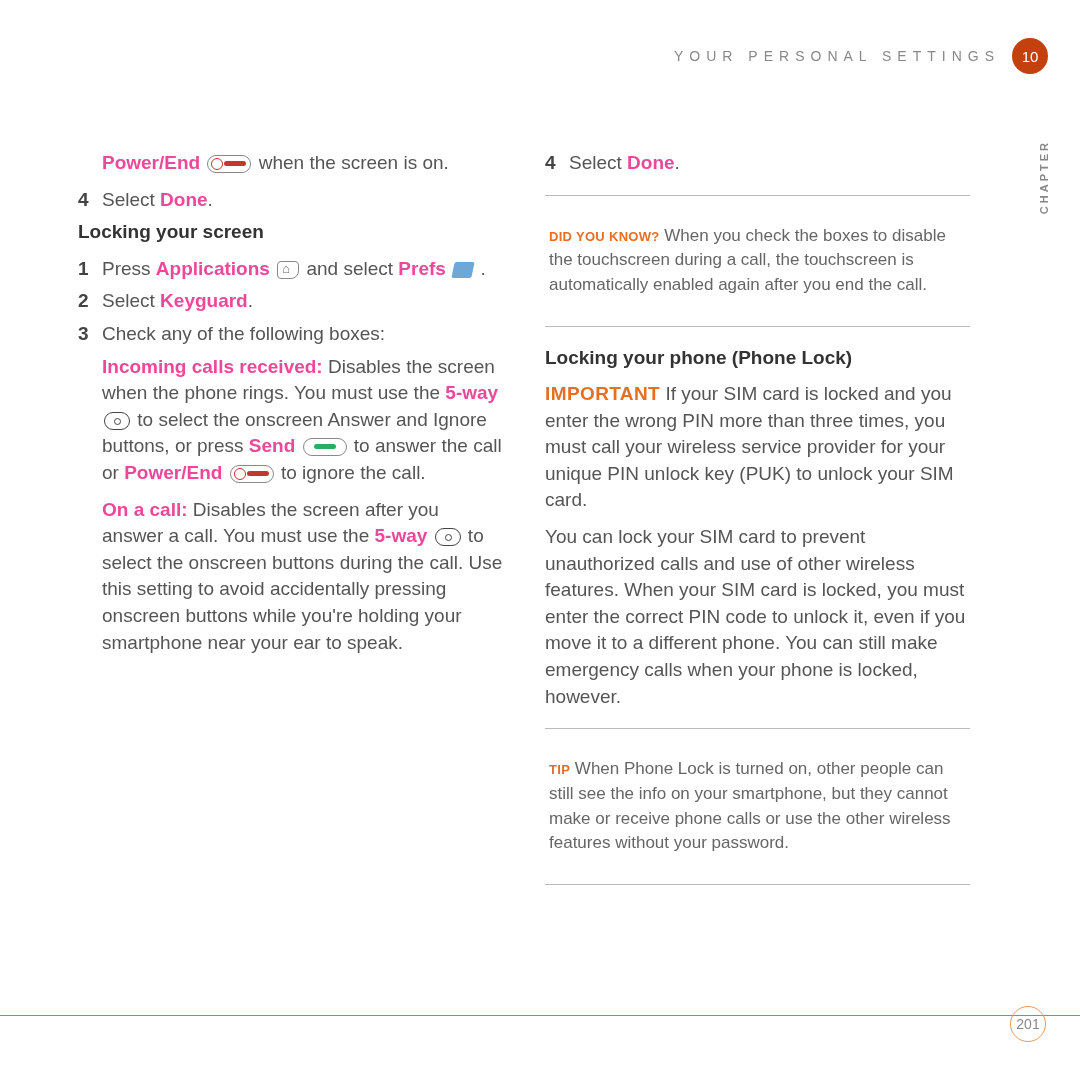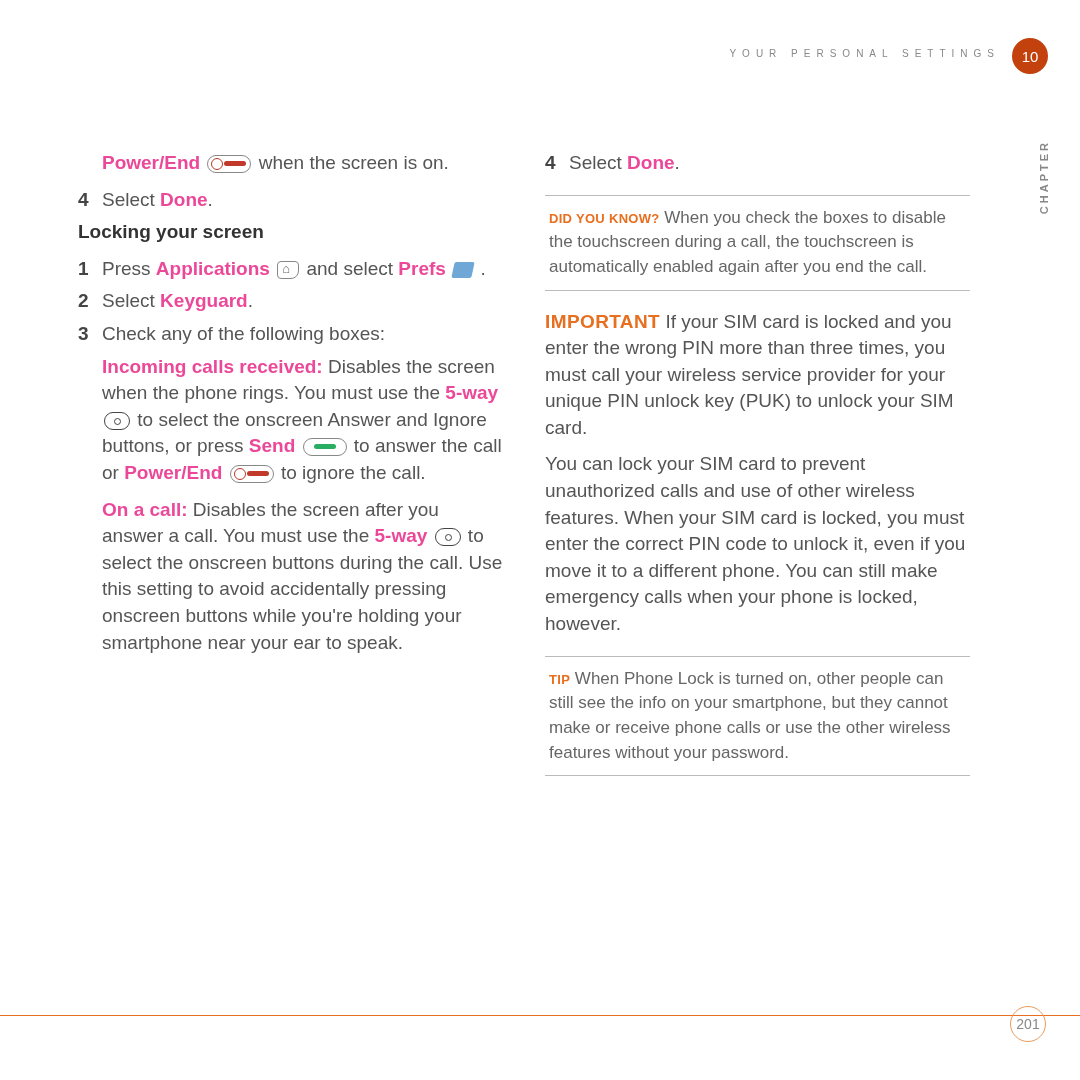--- a/index.html
+++ b/index.html
@@ -10,21 +10,21 @@
     font-family: Arial, Helvetica, sans-serif;
     color: #555;
     position: relative;
     overflow: hidden;
   }
   .header-text {
     position: absolute;
     top: 48px;
     right: 80px;
     letter-spacing: 6px;
-    font-size: 10px;
+    font-size: 14px;
     color: #888;
   }
   .chapter-badge {
     position: absolute;
     top: 38px;
     right: 32px;
     width: 36px;
     height: 36px;
     border-radius: 50%;
     background: #c2410c;
@@ -130,21 +130,21 @@
   }
   .icon-5way::before {
     content: "";
     position: absolute; left: 9px; top: 5px;
     width: 5px; height: 5px;
     border: 1.5px solid #444; border-radius: 50%;
   }
   .callout-box {
     border-top: 1px solid #bbb;
     border-bottom: 1px solid #bbb;
-    padding: 10px 4px;
+    padding: 28px 4px;
     margin: 18px 0;
     font-size: 17px;
     line-height: 1.45;
     color: #666;
   }
   .callout-label {
     color: #e76f1f;
     font-weight: bold;
     font-size: 13px;
     letter-spacing: 0.3px;
@@ -234,20 +234,21 @@
     <div class="step-num">4</div>
     <div class="step-body">
       <span>Select </span><span class="bold">Done</span><span>.</span>
     </div>
   </div>
 
   <div class="callout-box">
     <span class="callout-label">DID YOU KNOW?</span><span> When you check the boxes to disable the touchscreen during a call, the touchscreen is automatically enabled again after you end the call.</span>
   </div>
 
+  <div class="heading">Locking your phone (Phone Lock)</div>
   <div class="para">
     <span class="important-label">IMPORTANT</span><span> If your SIM card is locked and you enter the wrong PIN more than three times, you must call your wireless service provider for your unique PIN unlock key (PUK) to unlock your SIM card.</span>
   </div>
 
   <div class="para">You can lock your SIM card to prevent unauthorized calls and use of other wireless features. When your SIM card is locked, you must enter the correct PIN code to unlock it, even if you move it to a different phone. You can still make emergency calls when your phone is locked, however.</div>
 
   <div class="callout-box">
     <span class="callout-label">TIP</span><span> When Phone Lock is turned on, other people can still see the info on your smartphone, but they cannot make or receive phone calls or use the other wireless features without your password.</span>
   </div>
 

